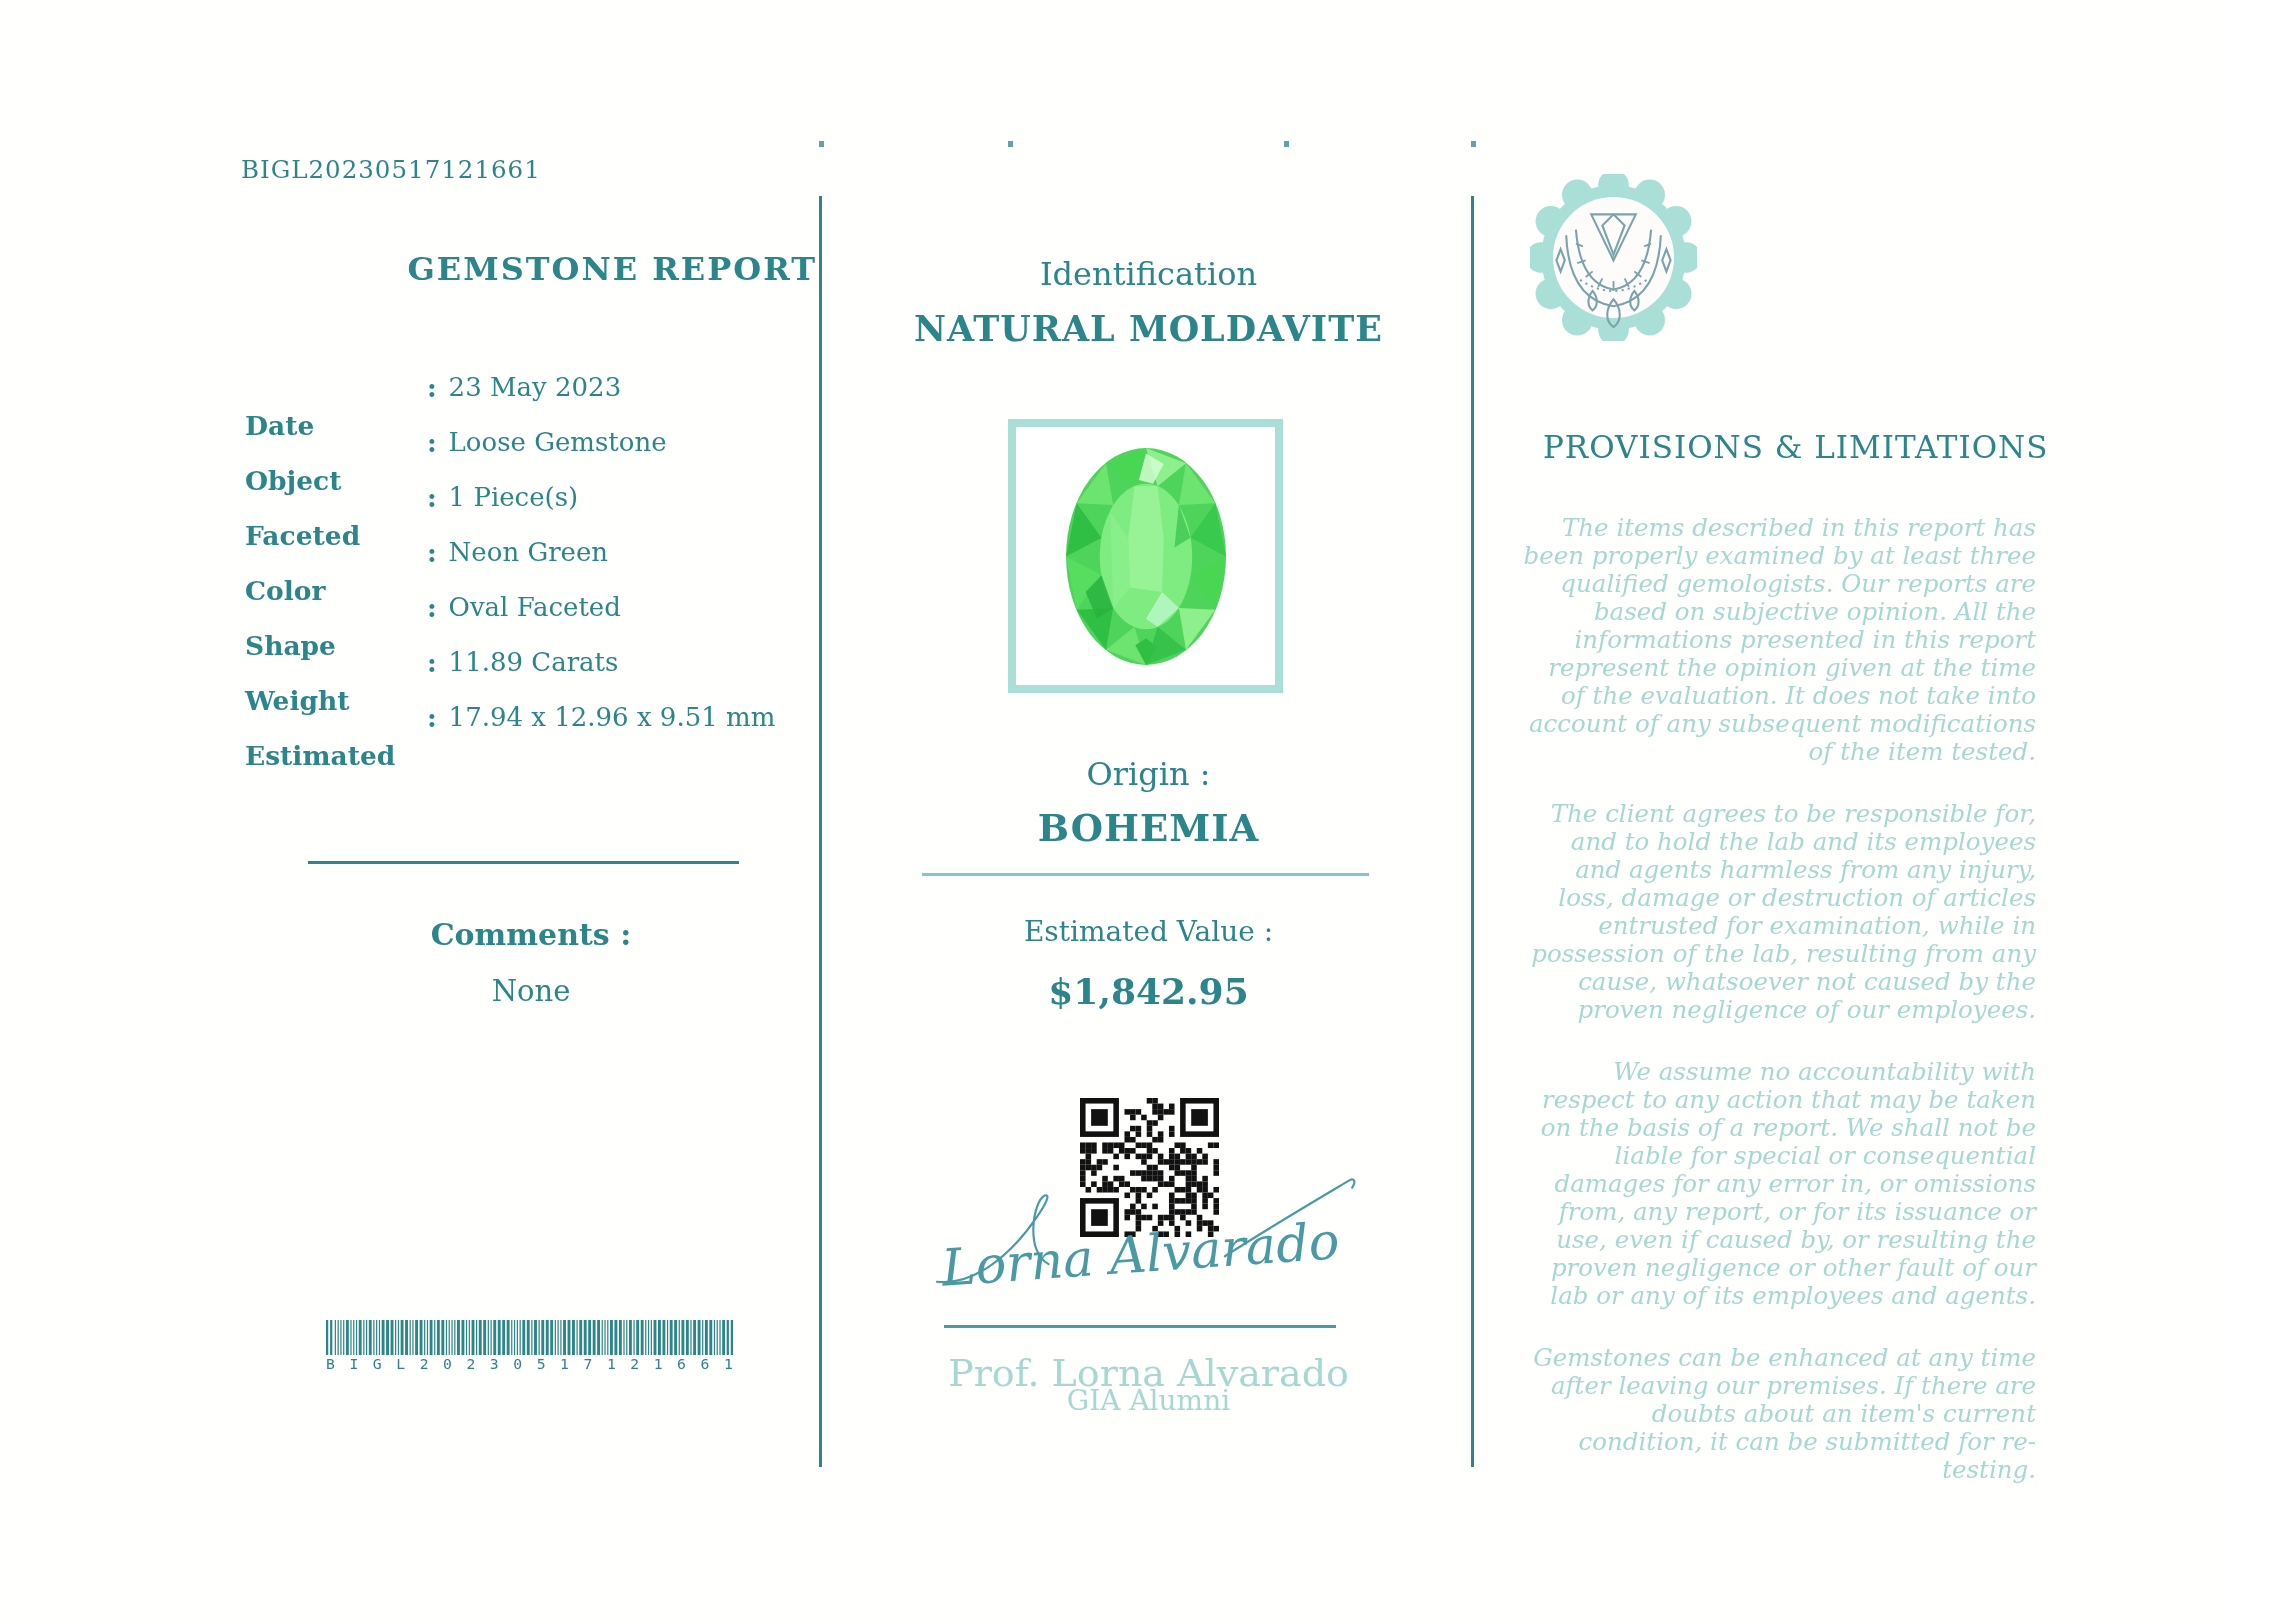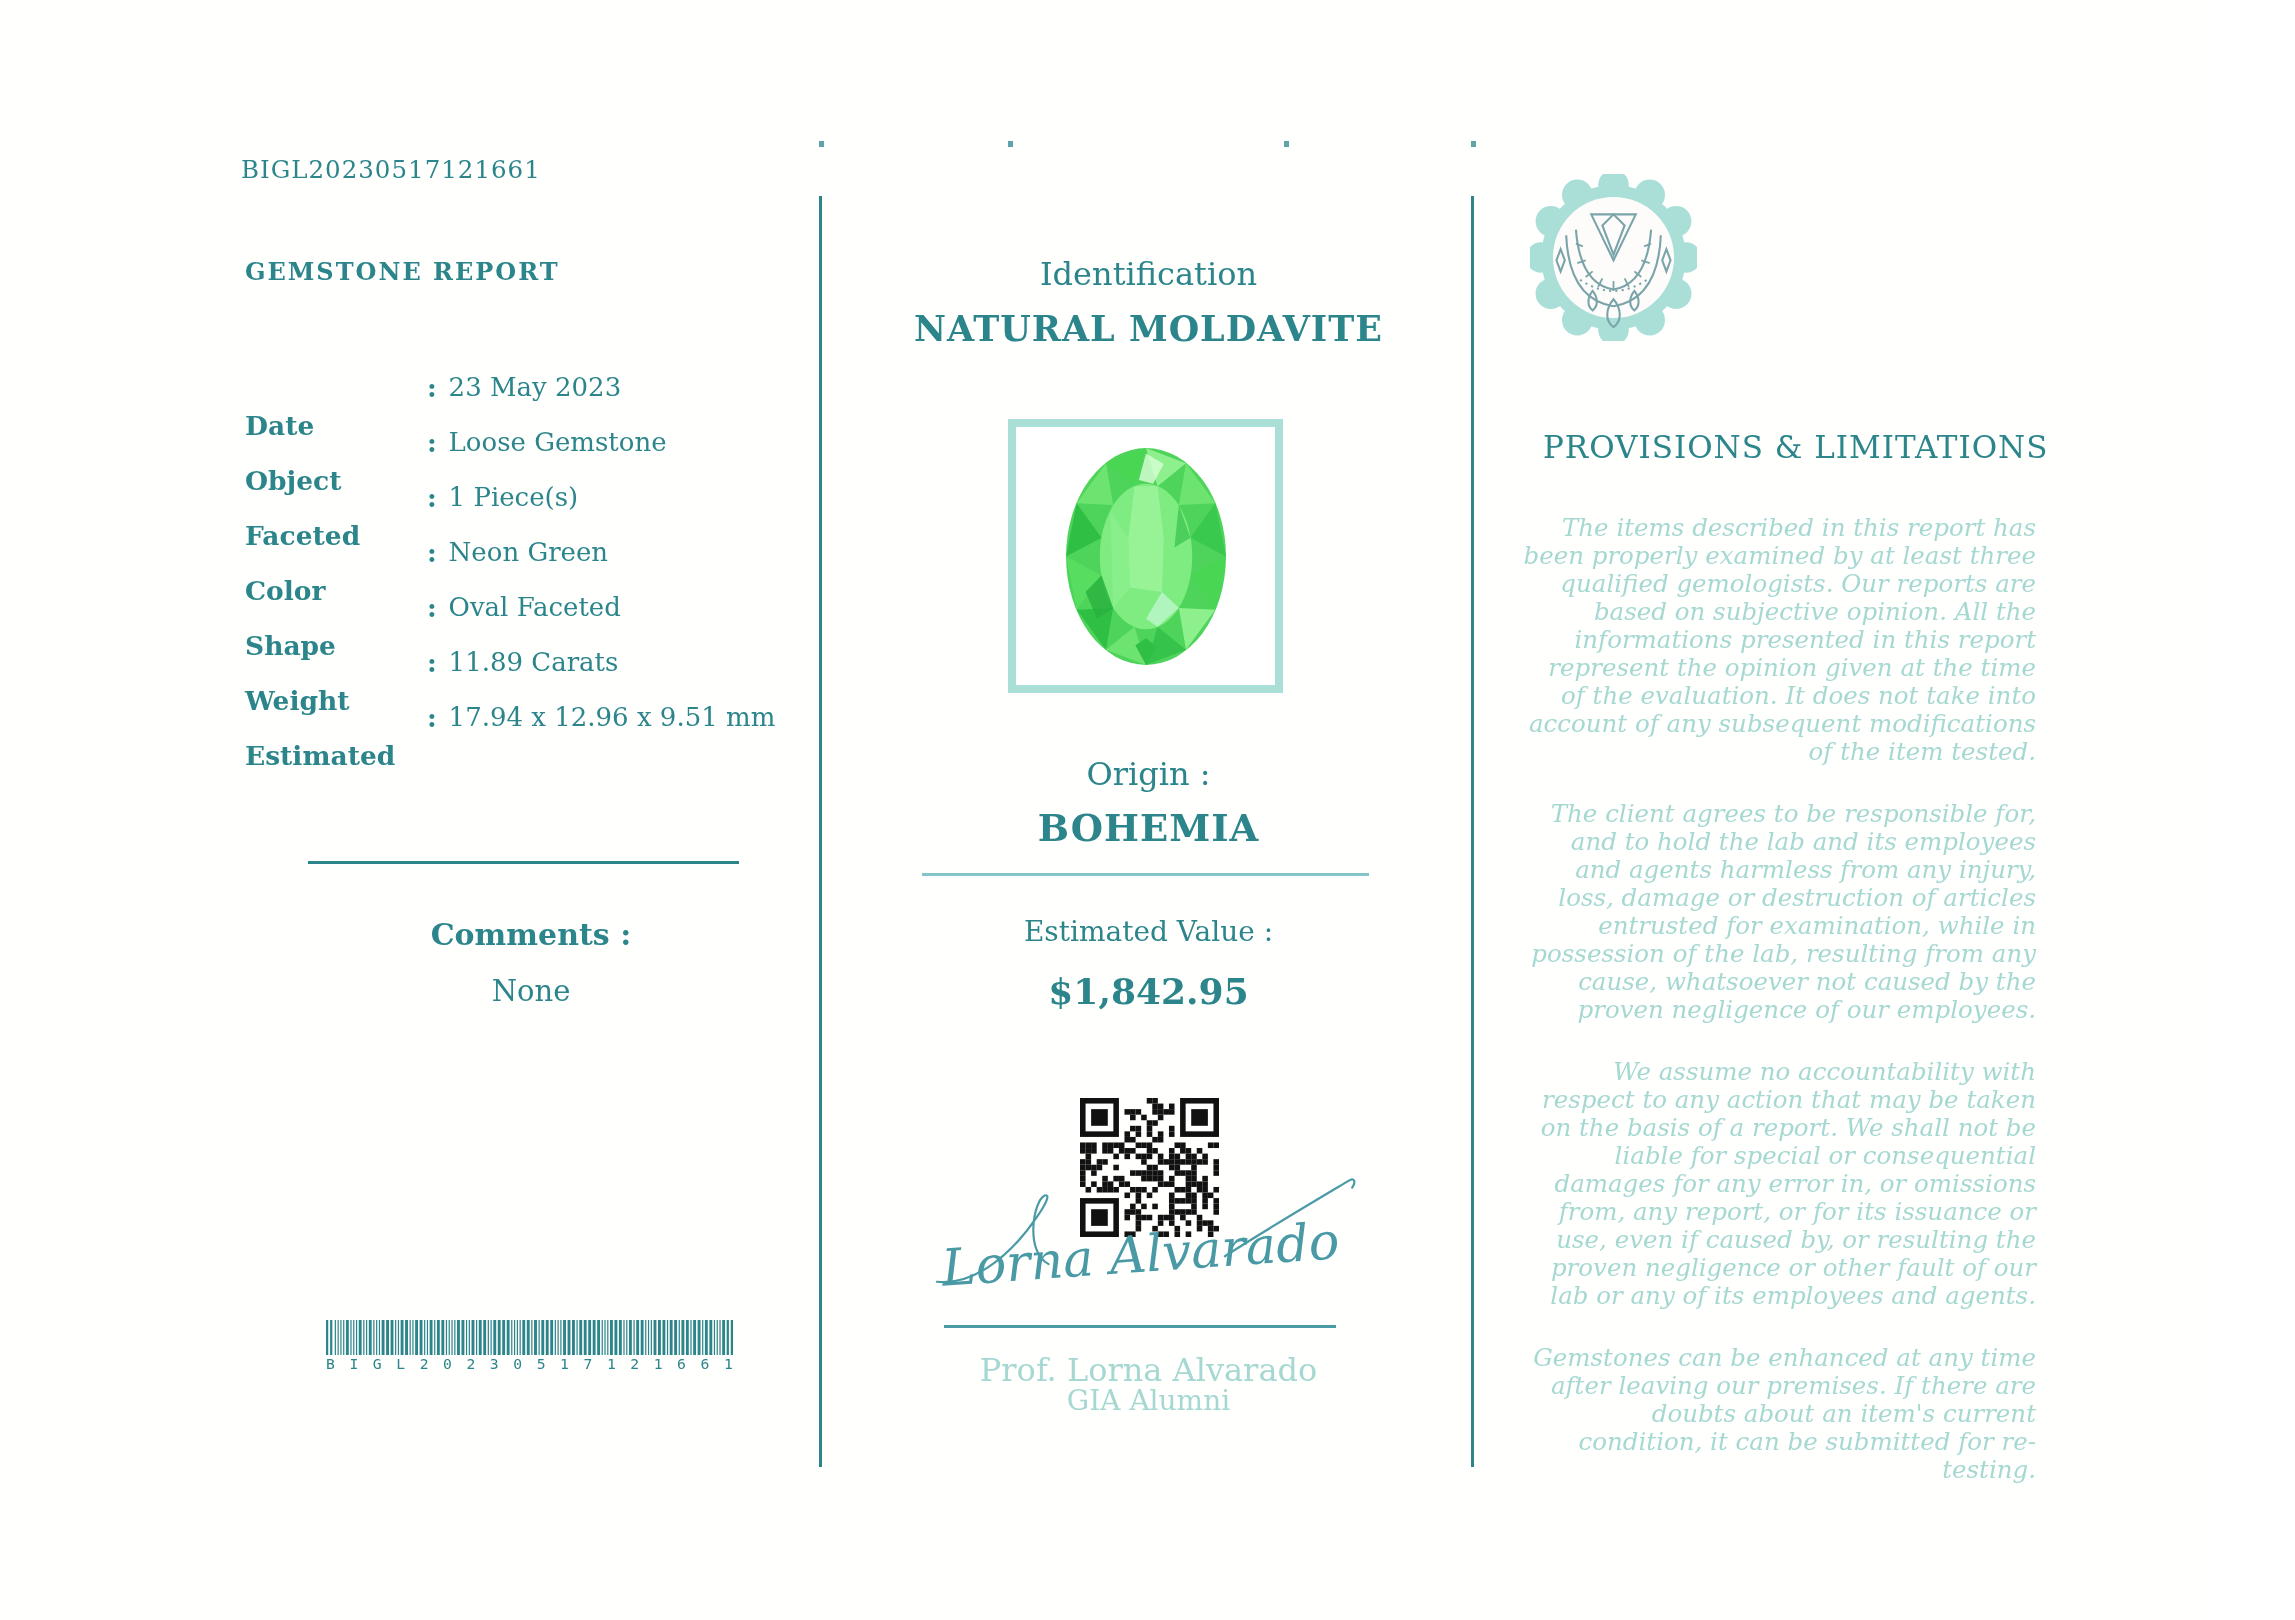--- a/index.html
+++ b/index.html
@@ -8,21 +8,21 @@
   .abs{position:absolute;}
 
   
   .dot{position:absolute;width:4.9px;height:5.9px;background:var(--teal);opacity:.75;}
 
   
   .vline{position:absolute;top:196px;height:1271px;width:2.9px;background:var(--teal);}
 
   
   .report-number{left:241px;top:155px;font-size:24.5px;letter-spacing:1px;color:var(--teal);}
-  .report-title{left:245px;top:257px;width:572px;text-align:left;font-size:24px;font-weight:bold;
+  .report-title{left:245px;top:250px;width:572px;text-align:right;font-size:32px;font-weight:bold;
                 letter-spacing:2px;color:var(--teal);}
   .fields{left:245px;top:372px;width:549px;}
   .field-row{display:flex;height:55px;align-items:flex-start;color:var(--teal);font-size:26.5px;}
   .f-label{width:182px;font-weight:bold;margin-top:38px;}
   .f-colon{width:21.6px;font-weight:bold;}
   .f-value{flex:1;font-size:26px;}
   .comments-divider{left:308px;top:861px;width:431px;height:2.9px;background:var(--teal);}
   .comments-label{left:245px;top:917px;width:572px;text-align:center;font-weight:bold;font-size:30px;color:var(--teal);}
   .comments-value{left:245px;top:974px;width:572px;text-align:center;font-size:29px;color:var(--teal);}
   .barcode-wrap{left:326px;top:1320px;width:407px;}
@@ -39,21 +39,21 @@
            border:8.8px solid var(--mint);display:flex;align-items:center;justify-content:center;}
   .origin-label{left:826px;top:755px;width:645px;text-align:center;font-size:32px;color:var(--teal);}
   .origin-value{left:826px;top:806px;width:645px;text-align:center;font-size:37px;font-weight:bold;
                 letter-spacing:1px;color:var(--teal);}
   .mid-divider{left:922px;top:873px;width:447px;height:2.9px;background:var(--divider-light);}
   .estimated-label{left:826px;top:915px;width:645px;text-align:center;font-size:28px;color:var(--teal);}
   .estimated-value{left:826px;top:970px;width:645px;text-align:center;font-size:36px;font-weight:bold;color:var(--teal);}
   .qr{left:1080px;top:1098px;width:139px;height:139px;}
   .sig-svg{left:931px;top:1166px;width:431px;height:157px;}
   .sig-line{left:944px;top:1325px;width:392px;height:2.9px;background:var(--sig);}
-  .signer-name{left:826px;top:1351px;width:645px;text-align:center;font-size:32px;color:var(--light-teal);}
+  .signer-name{left:826px;top:1351px;width:645px;text-align:center;font-size:38px;color:var(--light-teal);}
   .signer-title{left:826px;top:1384px;width:645px;text-align:center;font-size:28px;color:var(--light-teal);}
 
   
   .logo-svg{left:1530px;top:174px;width:167px;height:167px;}
   .lab-name{left:1719px;top:220px;width:355px;text-align:center;font-size:33px;line-height:40px;
             color:var(--teal);letter-spacing:1px;}
   .prov-head{left:1543px;top:429px;font-size:31px;letter-spacing:1px;color:var(--teal);}
   .provisions{left:1522px;top:514px;width:514px;text-align:right;font-style:italic;
               font-size:24.5px;line-height:28px;color:var(--light-teal);}
   .provisions p{margin:0 0 34px 0;}

